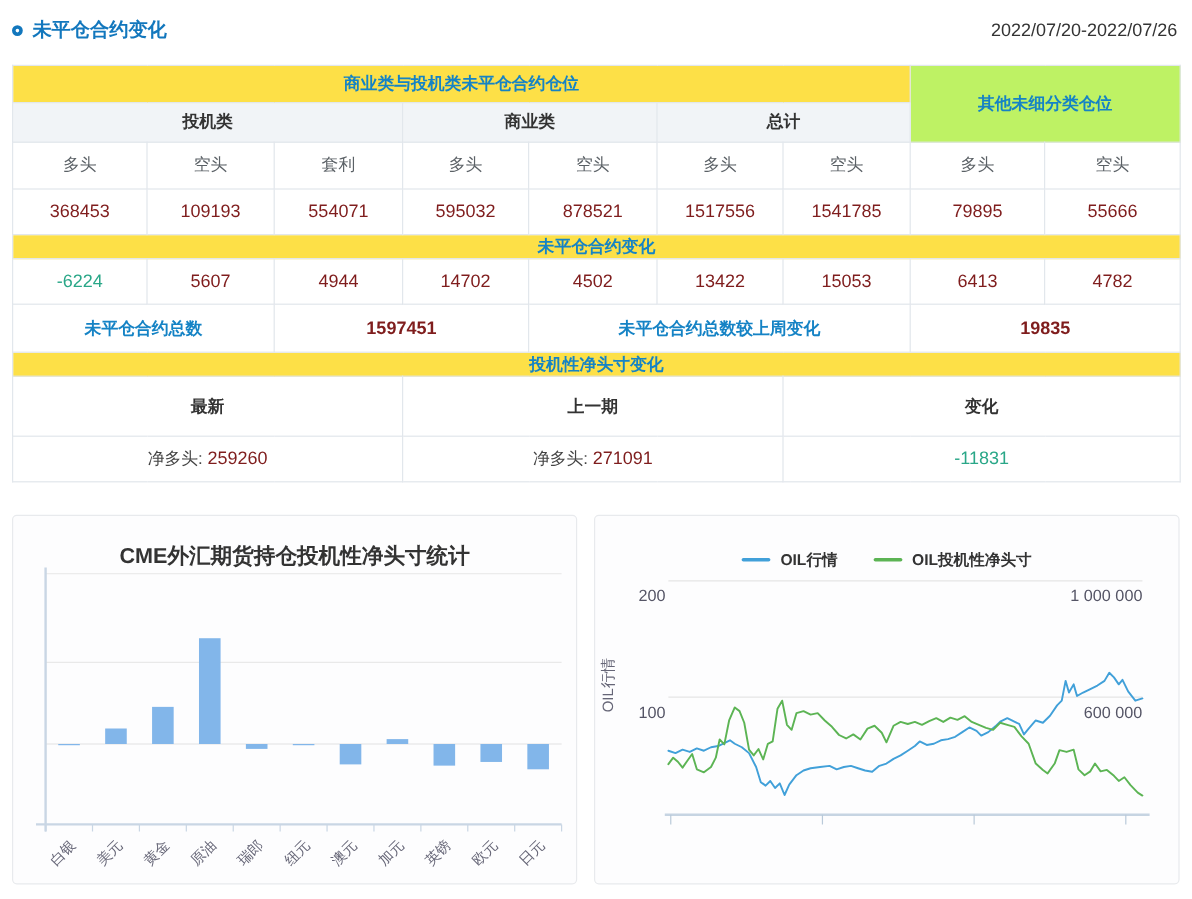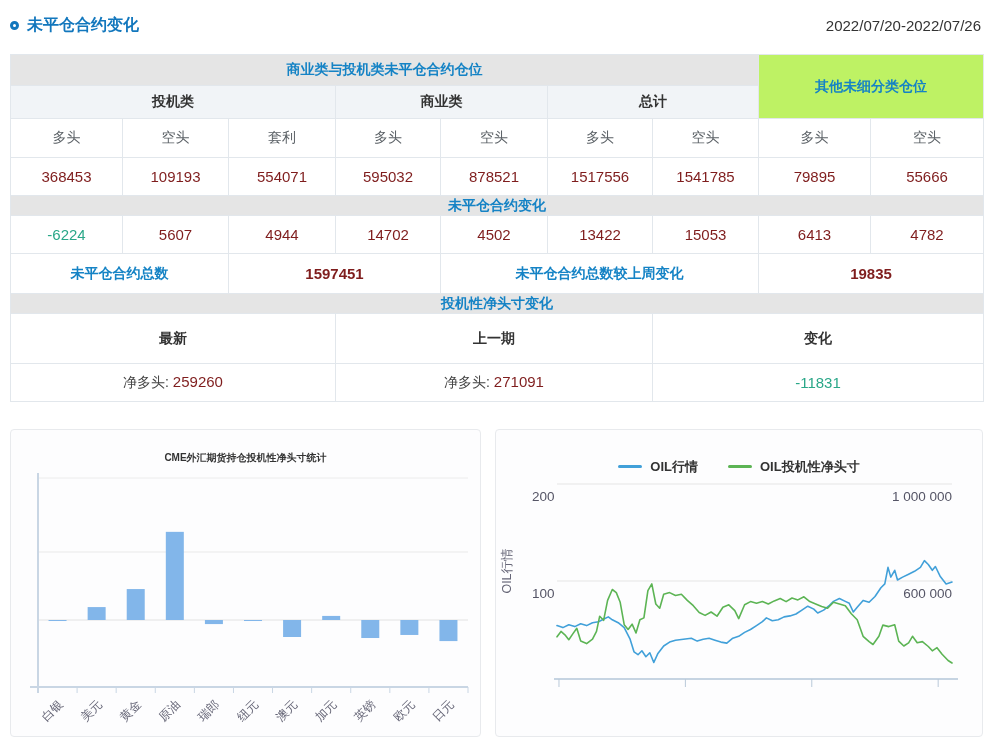--- a/index.html
+++ b/index.html
@@ -8,21 +8,21 @@
     background: #ffffff; color: #333;
     font-family: "Liberation Sans", "DejaVu Sans", sans-serif;
   }
   .header { display: flex; justify-content: space-between; align-items: center; margin: 10px 12px 0 10px; height: 30px; }
   .title-wrap { display: flex; align-items: center; gap: 8px; color: #1277bd; font-weight: bold; font-size: 16px; }
   .circle-icon { width: 9px; height: 9px; border: 3px solid #1277bd; border-radius: 50%; display: inline-block; }
   .date { font-size: 15px; color: #333; }
 
   table { border-collapse: collapse; table-layout: fixed; width: 973px; margin: 14px 10px 0; font-size: 14px; text-align: center; }
   th, td { border: 1px solid #e2e7ec; padding: 0; font-weight: normal; }
-  .bg-blue  { background: #e5e5e5; }
+  .bg-blue  { background: #fde047; }
   .bg-soft  { background: #bef264; }
   .bg-gray  { background: #f1f4f7; }
   .blue-bold { color: #1583c5; font-weight: bold; }
   .dark-bold { color: #333; font-weight: bold; }
   .gray { color: #5b6166; }
   .darklabel { color: #444; }
   .num { color: #7f1d1d; font-size: 15px; }
   .num.neg { color: #2aa788; }
   .bold { font-weight: bold; }
   .row-group th   { height: 31px; }
@@ -31,21 +31,21 @@
   .row-vals td    { height: 38px; }
   .row-section td { height: 20px; }
   .row-totals td  { height: 40px; }
   .row-netcols td { height: 50px; text-align: center; }
   .row-netvals td { height: 38px; }
 
   .cards { display: flex; margin: 27px 10px 0; gap: 14px; }
   .card { border: 1px solid #e8eaed; border-radius: 4px; background: #fdfdfe; }
   .card-left  { width: 472px; height: 308px; }
   .card-right { width: 488px; height: 308px; }
-  .chart-title { text-align: center; font-weight: bold; font-size: 10px; color: #333; padding-top: 21px; height: 38px; }
+  .chart-title { text-align: center; font-weight: bold; font-size: 18px; color: #333; padding-top: 21px; height: 38px; }
   .card svg { display: block; margin: 0 auto; }
   .legend { display: flex; justify-content: center; align-items: center; gap: 30px; padding-top: 27px; height: 46px; font-size: 13px; font-weight: bold; color: #333; }
   .legend-item { display: flex; align-items: center; gap: 8px; }
   .legend-dash { width: 24px; height: 3px; border-radius: 2px; display: inline-block; }
 </style>
 </head>
 <body>
 
 <div class="header">
   <div class="title-wrap">

